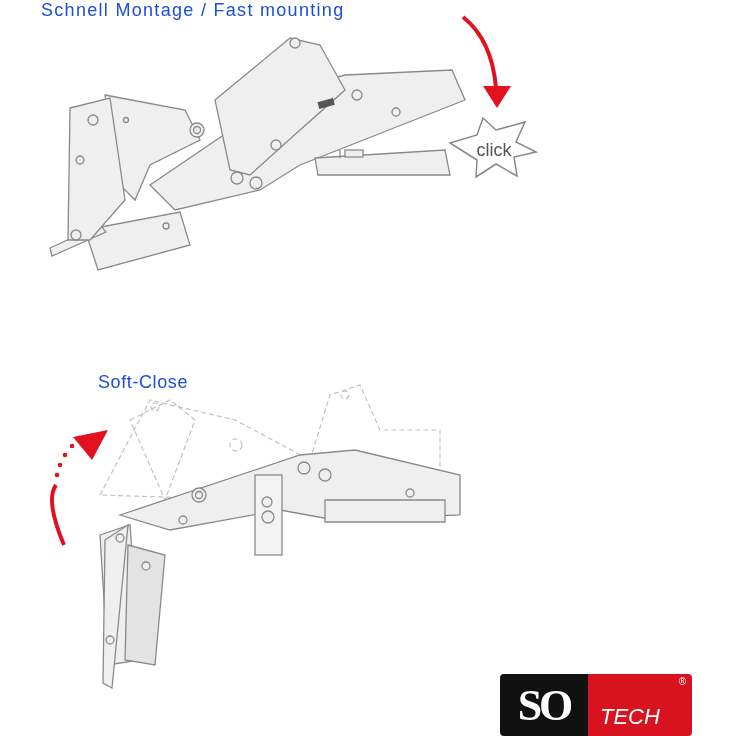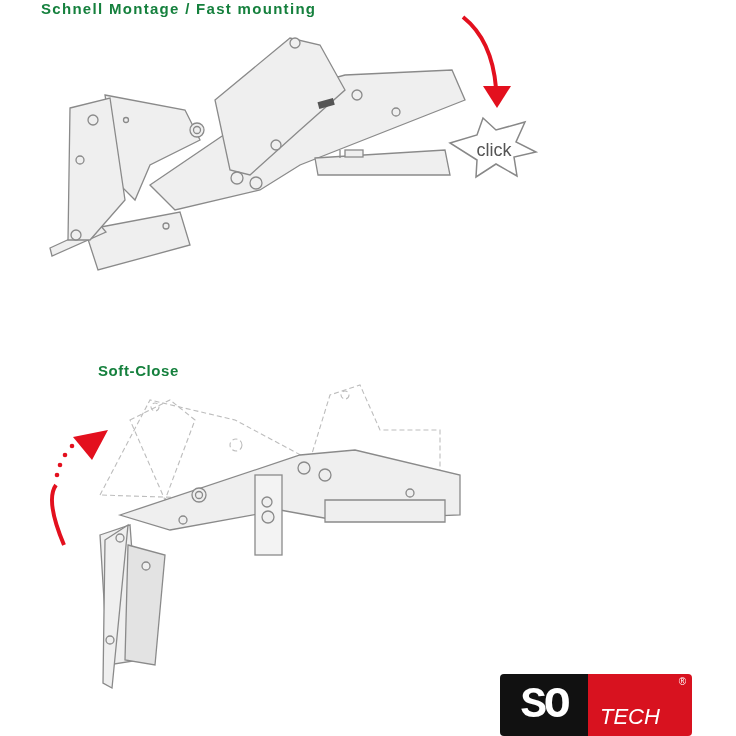--- a/index.html
+++ b/index.html
@@ -1,22 +1,22 @@
 <!DOCTYPE html>
 <html><head>
 <meta charset="utf-8">
 <style>
   html,body{margin:0;padding:0;background:#ffffff;}
   body{width:736px;height:736px;position:relative;overflow:hidden;font-family:"Liberation Sans",sans-serif;}
-  .title{position:absolute;font-weight:bold;color:#15803d;font-size:15px;letter-spacing:1.3px;}
+  .title{position:absolute;font-weight:normal;color:#1d4ed8;font-size:18px;letter-spacing:1.3px;}
   #t1{left:41px;top:0px;}
-  #t2{left:98px;top:362px;letter-spacing:0.6px;}
+  #t2{left:98px;top:372px;letter-spacing:0.6px;}
   svg{position:absolute;left:0;top:0;}
   .logo{position:absolute;left:500px;top:674px;width:192px;height:62px;display:flex;border-radius:4px;overflow:hidden;}
-  .logo .so{background:#111;color:#fff;width:88px;display:flex;align-items:center;justify-content:center;font-weight:bold;font-size:44px;letter-spacing:-3px;font-family:Liberation Mono, monospace;}
+  .logo .so{background:#111;color:#fff;width:88px;display:flex;align-items:center;justify-content:center;font-weight:bold;font-size:44px;letter-spacing:-3px;font-family:Liberation Serif, serif;}
   .logo .tech{background:#d8121f;color:#fff;flex:1;position:relative;}
   .logo .tech span.t{position:absolute;left:12px;bottom:6px;font-weight:normal;font-style:italic;font-size:22px;letter-spacing:0px;}
   .logo .tech span.r{position:absolute;right:6px;top:2px;font-size:10px;}
 </style>
 </head>
 <body>
 
 <div class="title" id="t1">Schnell Montage / Fast mounting</div>
 <div class="title" id="t2">Soft-Close</div>
 

